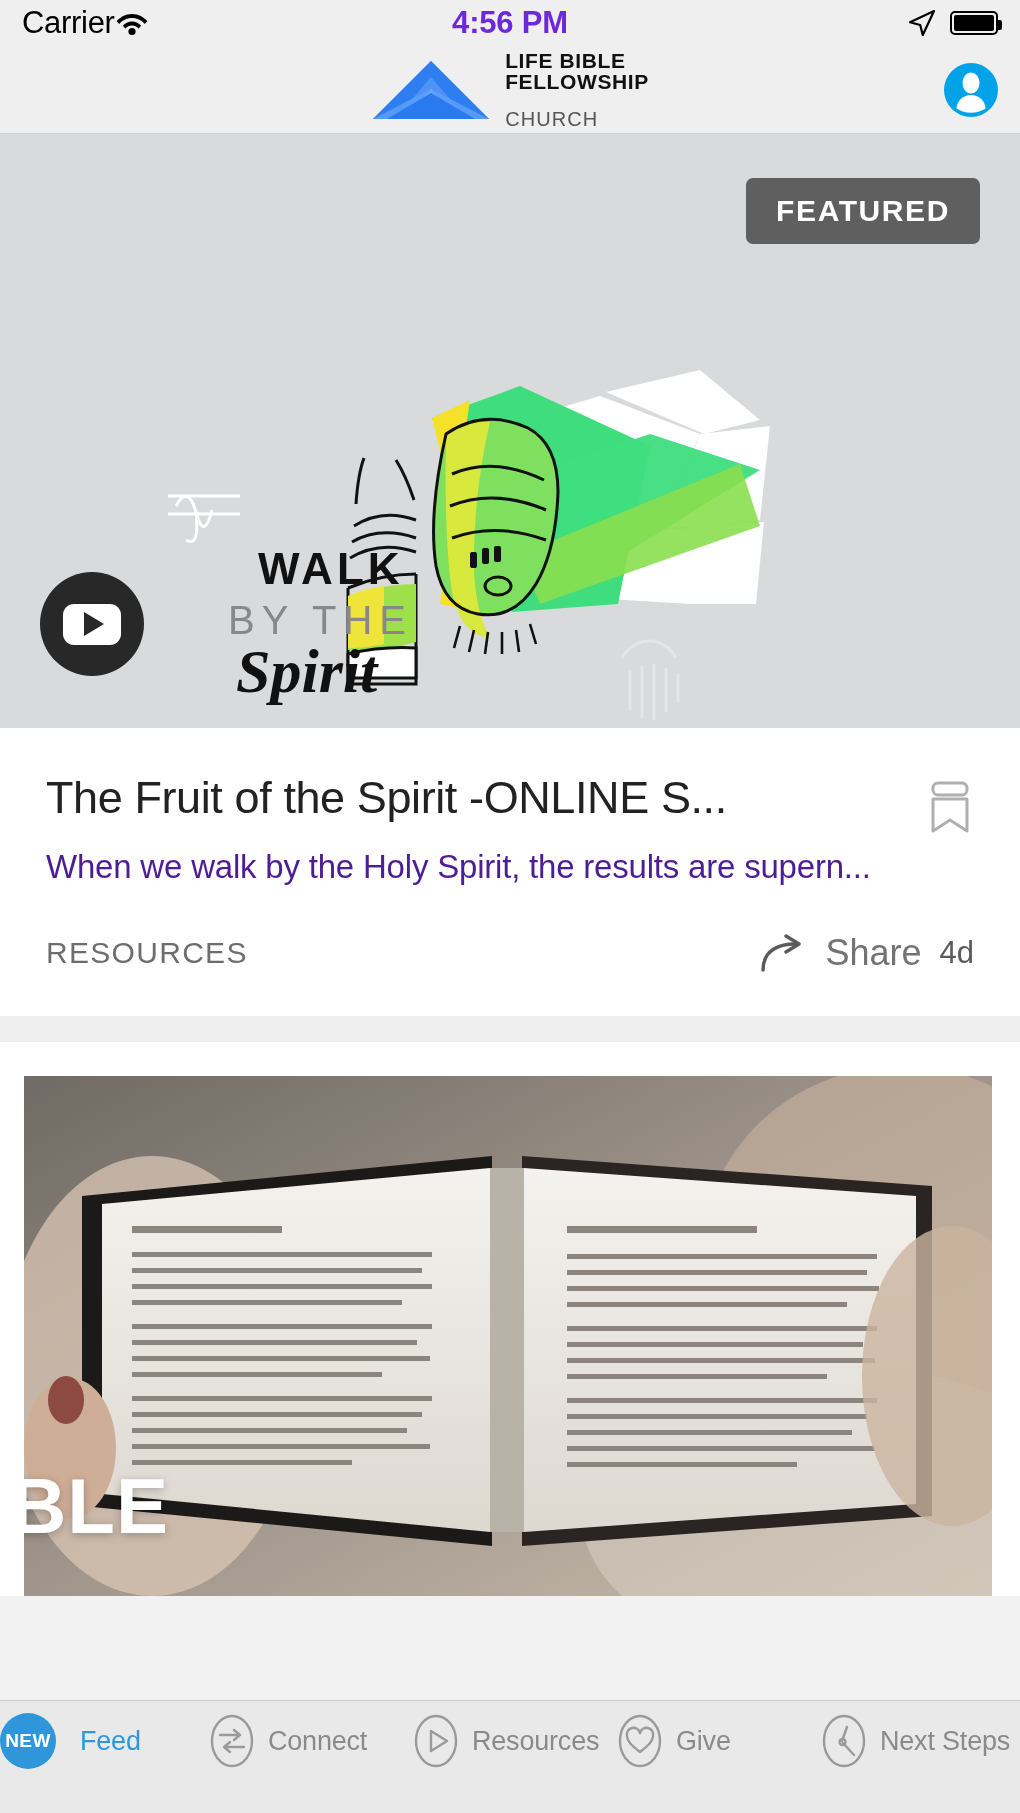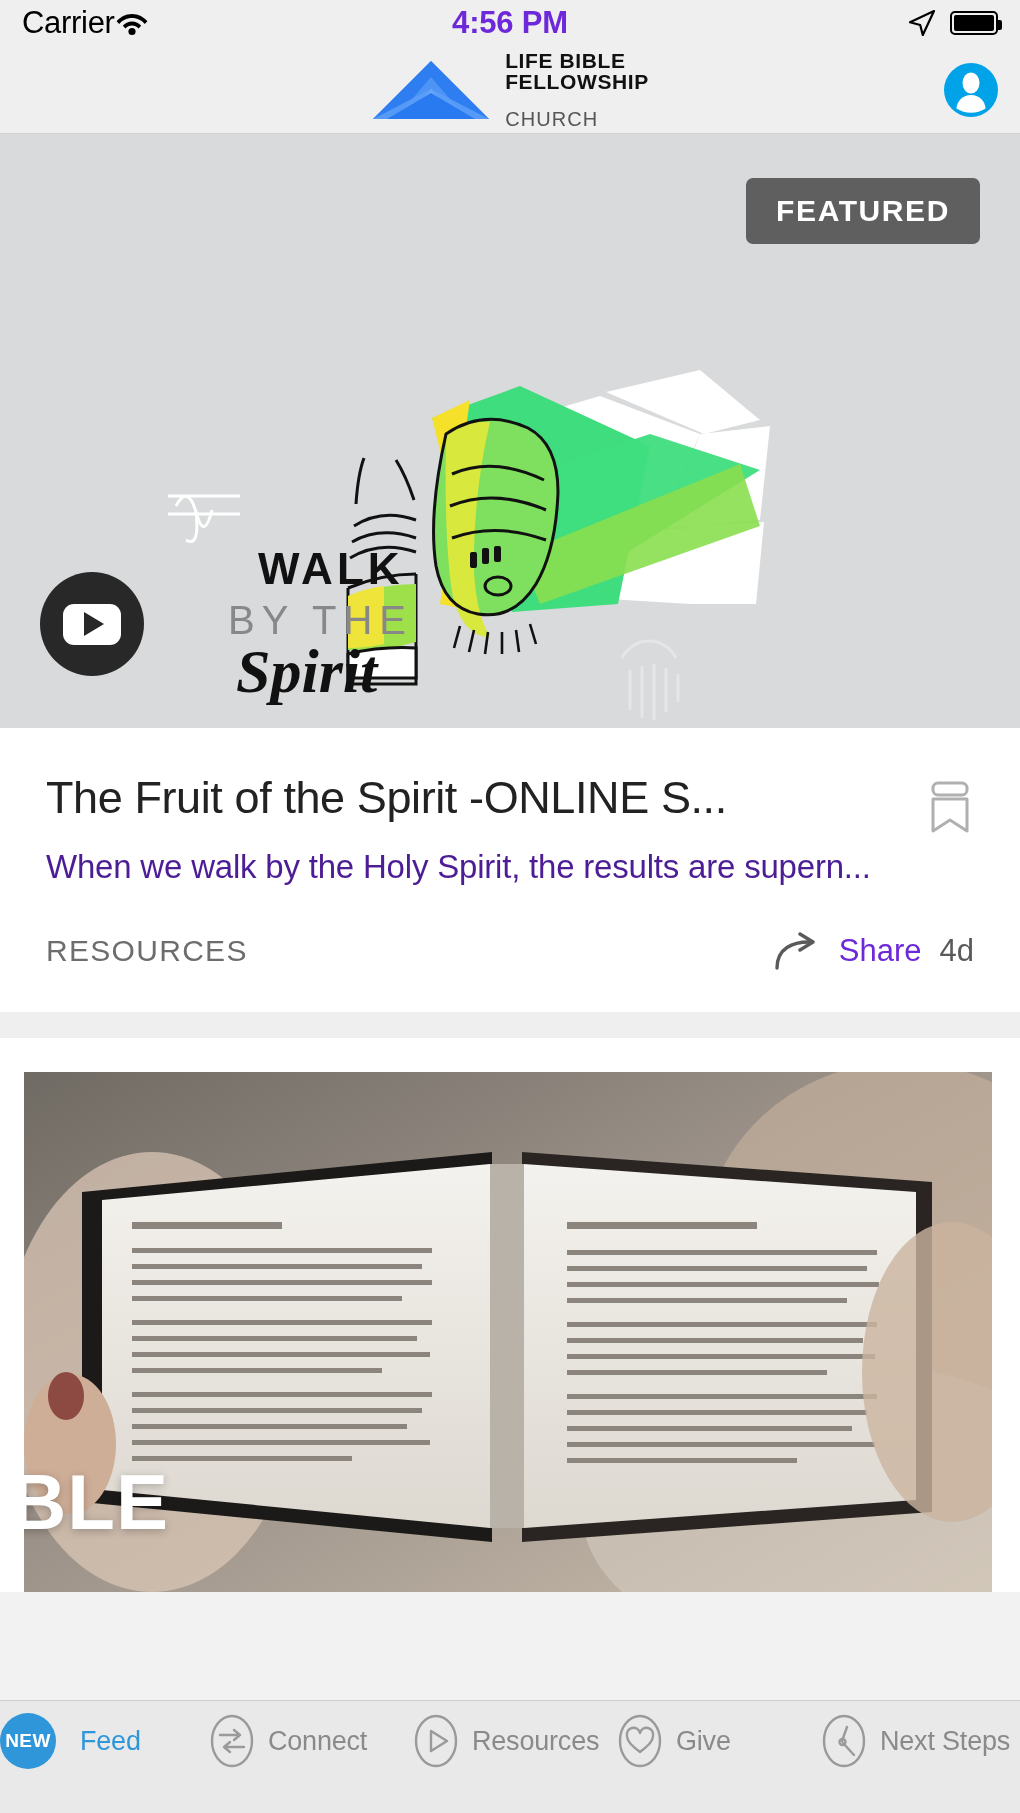--- a/index.html
+++ b/index.html
@@ -103,21 +103,21 @@
   }
   .meta-row{
     display:flex; align-items:center; margin-top:46px;
     padding-bottom:42px;
   }
   .meta-cat{
     font-size:30px; color:#6d6d6d; letter-spacing:1.3px; font-weight:400;
   }
   .meta-right{ margin-left:auto; display:flex; align-items:center; gap:18px; }
   .share-ico{ width:48px; height:38px; }
-  .meta-share{ font-size:31px; color:#6d28d9; }
+  .meta-share{ font-size:36px; color:#737373; }
   .meta-time{ font-size:31px; color:#5a5a5a; }
 
   .gap{ height:26px; background:#efefef; }
 
   
   .card2{ background:#fff; padding:34px 28px 0 24px;text-decoration:underline; }
   .photo{
     position:relative; width:100%; height:520px; overflow:hidden;
     background:#8e8madd;
   }

